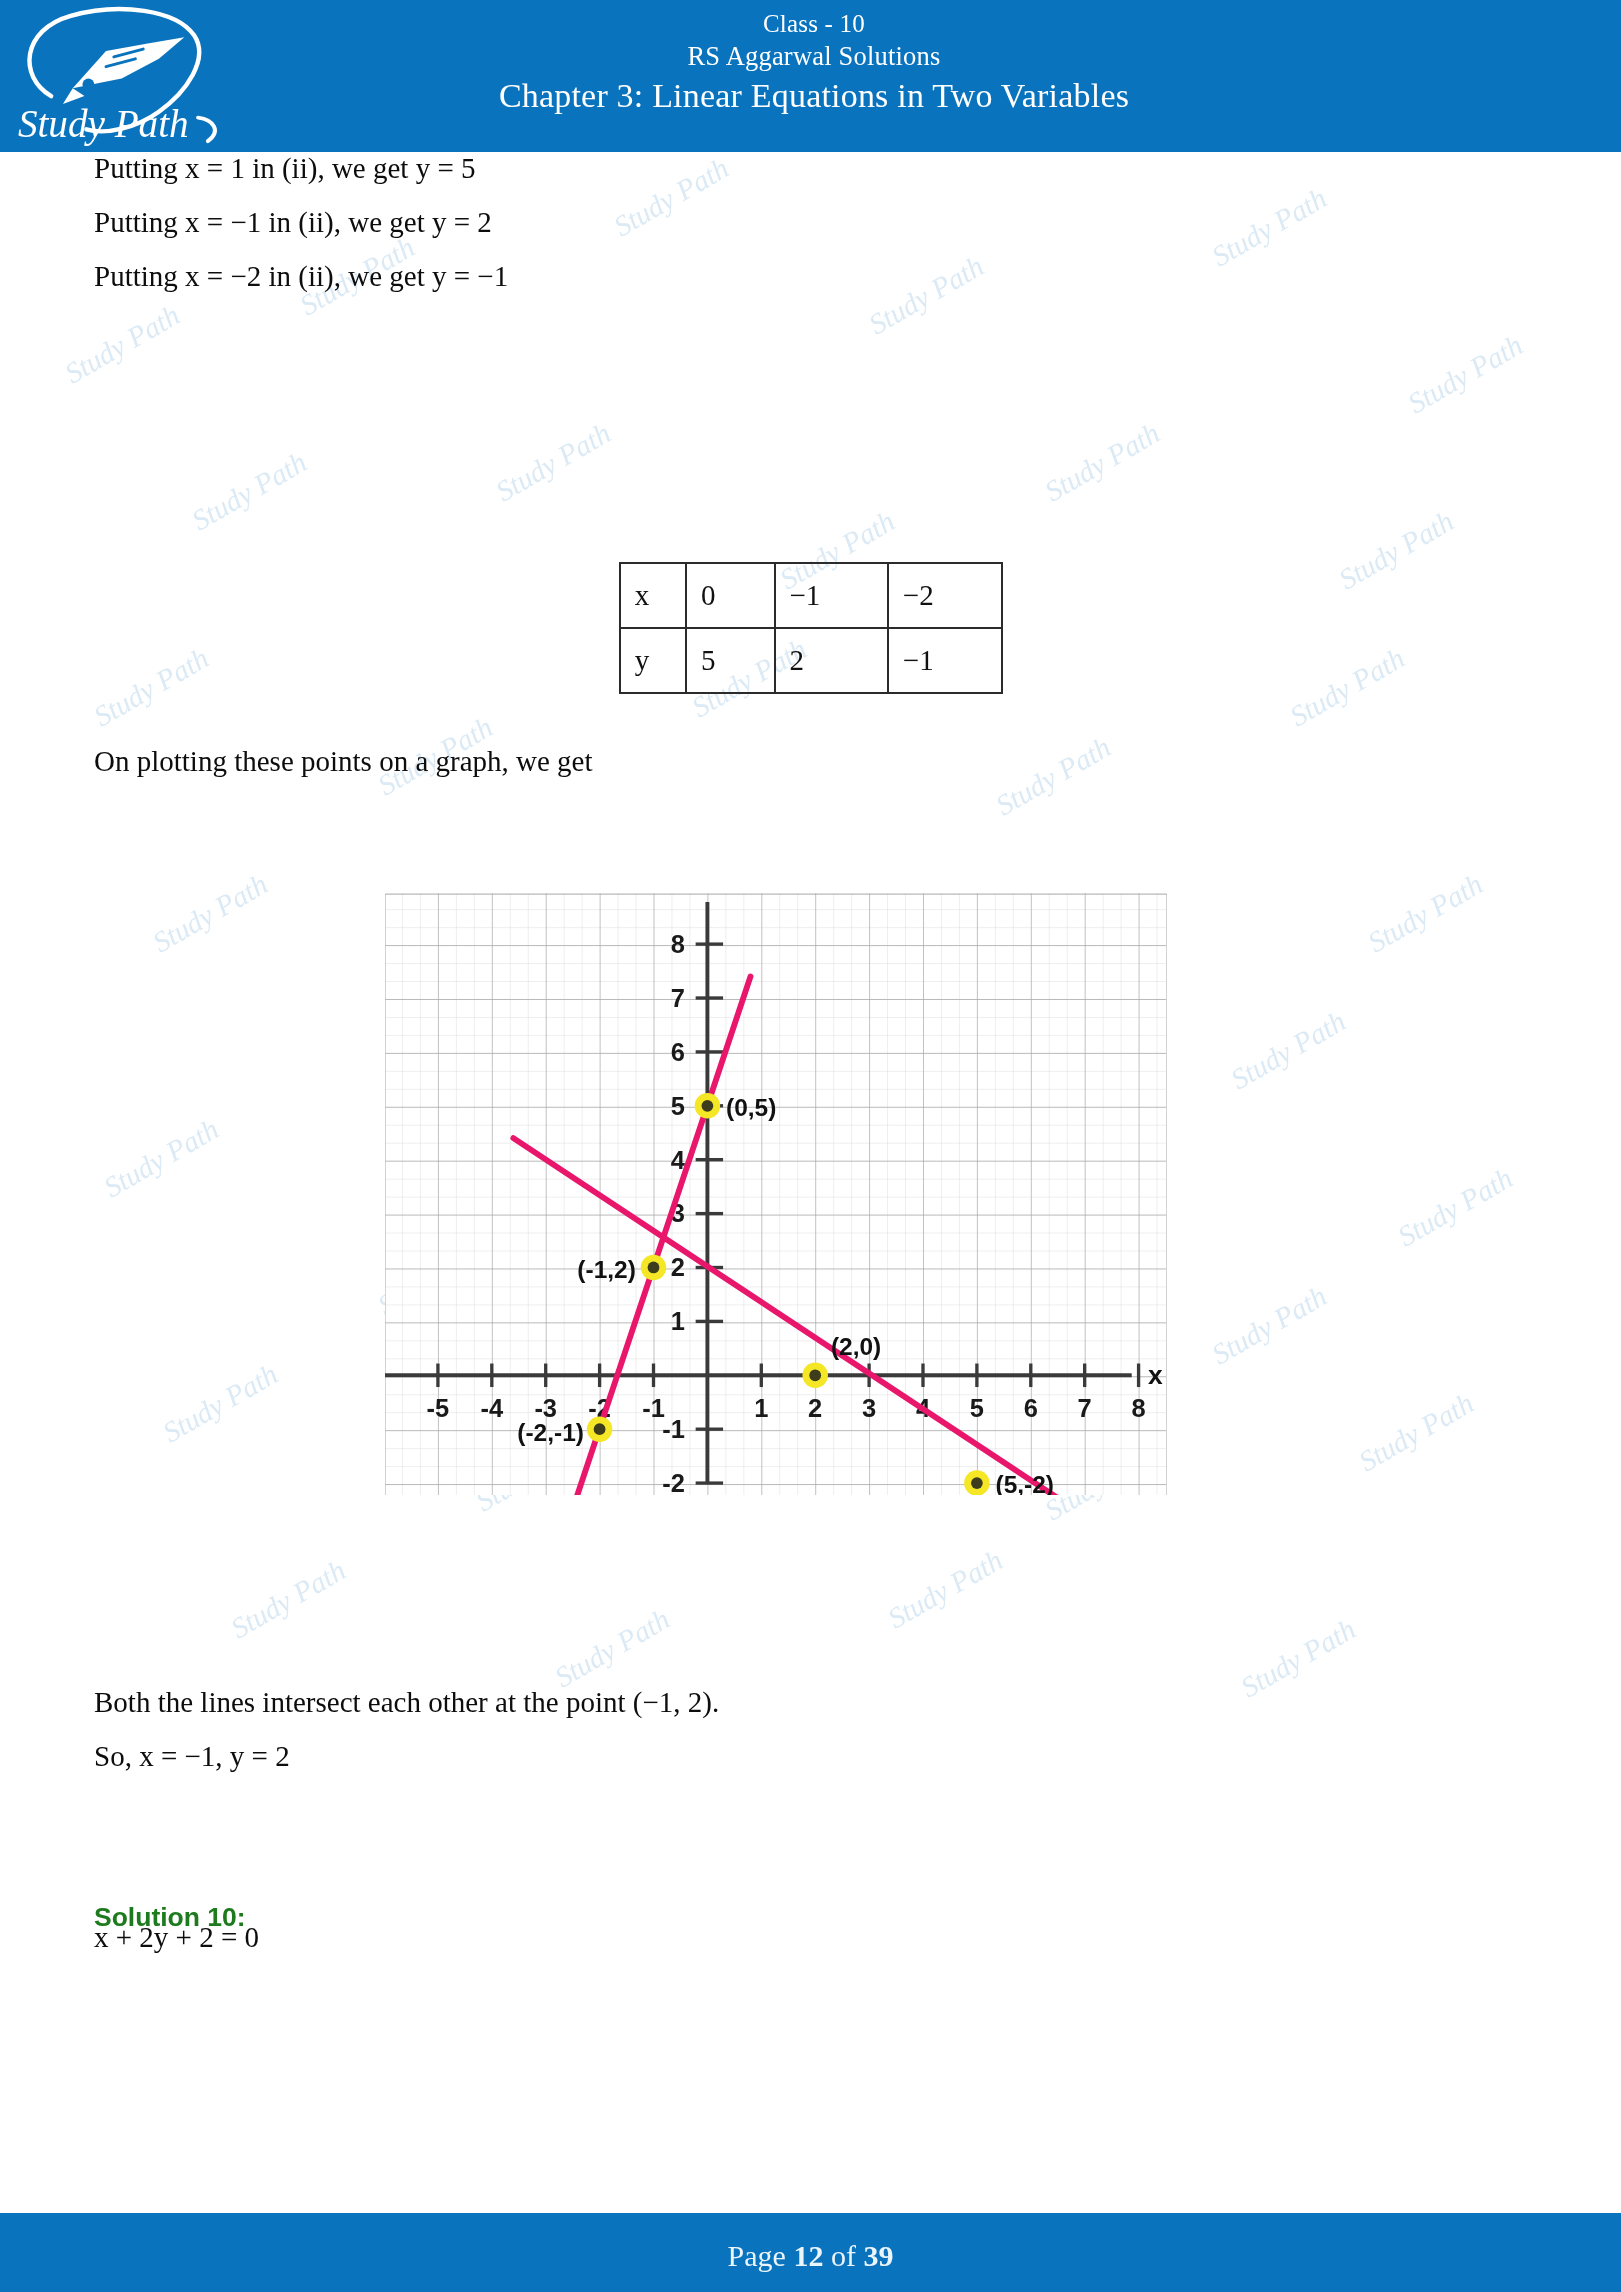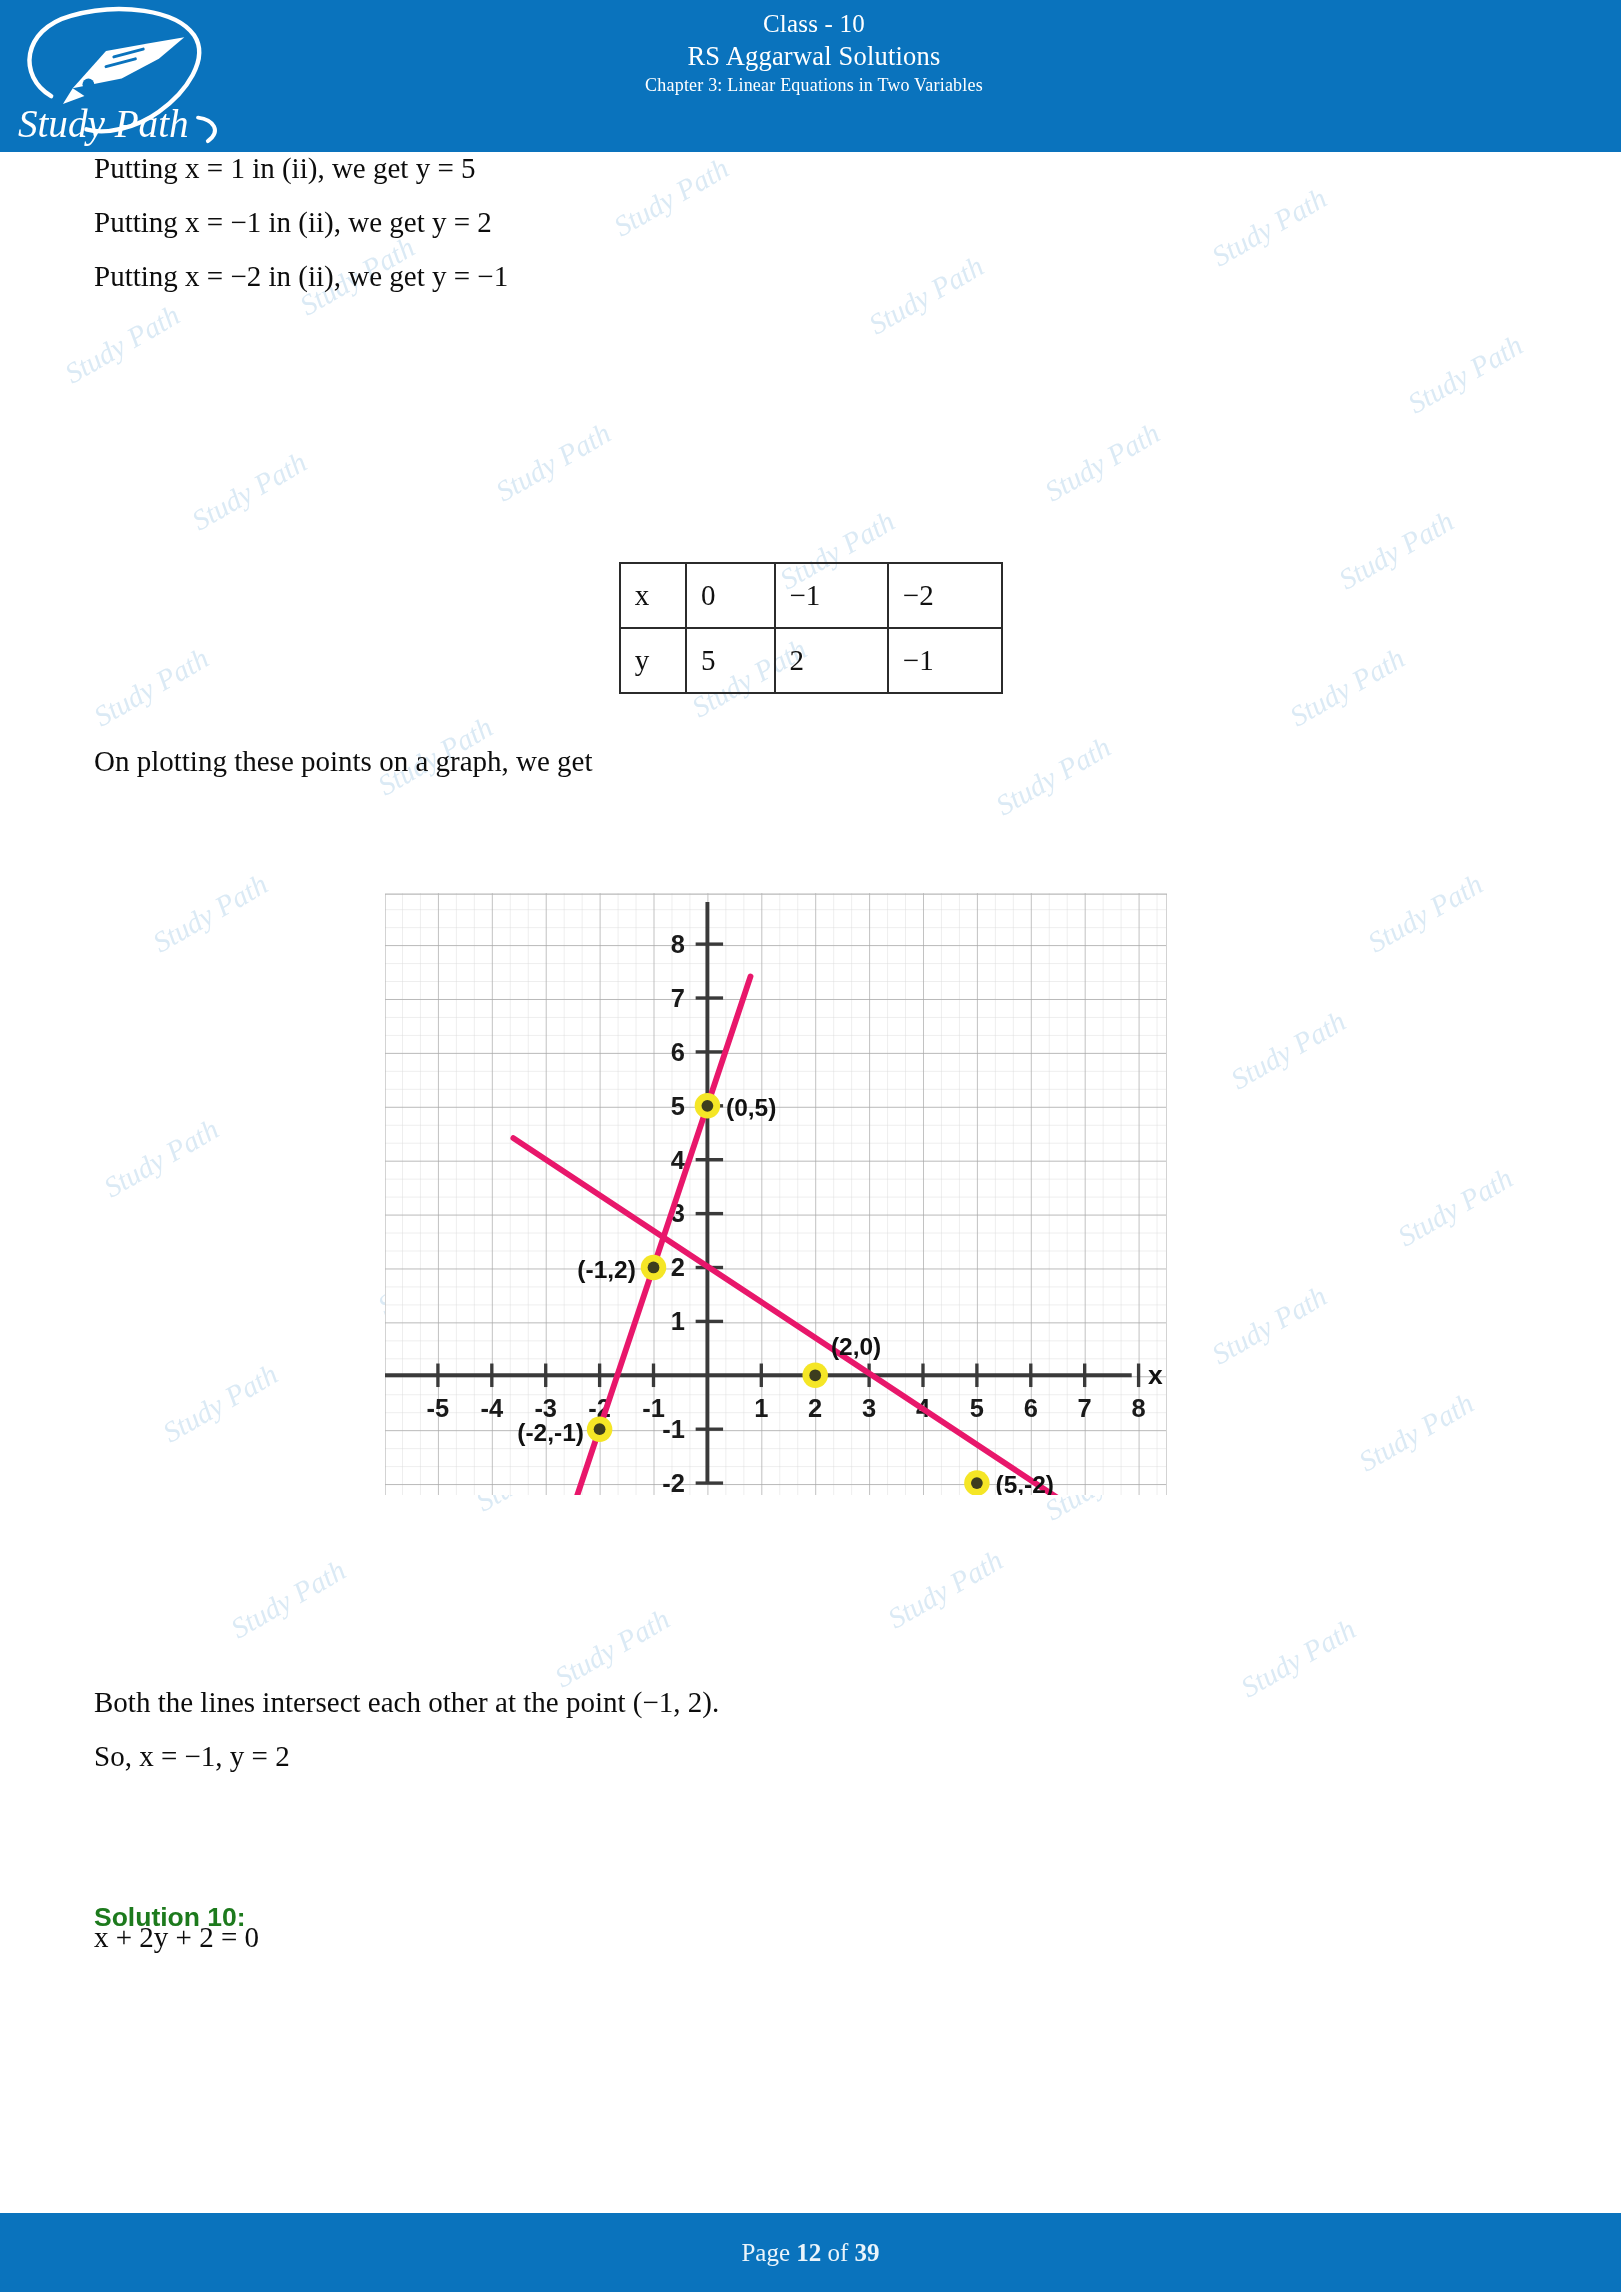--- a/index.html
+++ b/index.html
@@ -37,37 +37,37 @@
     line-height: 1.28;
   }
   .header-titles .ht {
     font-family: "Liberation Serif", serif;
     font-size: 25.5px;
     letter-spacing: 0.2px;
     white-space: nowrap;
   }
   .header-titles .ht1 { font-size: 25px; font-family: Liberation Serif, serif; }
   .header-titles .ht2 { font-size: 26.5px; }
-  .header-titles .ht3 { font-size: 18px; }
+  .header-titles .ht3 { font-size: 34px; }
 
   
   .footer {
     position: absolute;
     left: 0; bottom: 0;
     width: 1621px;
     height: 80px;
     background: #0a73bd;
     color: #eaf4fb;
   }
   .footer-text {
     position: absolute;
     left: 0; top: 25.5px;
     width: 1621px;
     text-align: center;
-    font-size: 25px;
+    font-size: 30px;
     font-family: "Liberation Serif", serif;
   }
   .footer-text b { font-weight: 700; }
 
   
   .content {
     position: absolute;
     left: 0; top: 152px;
     width: 1617px;
     height: 2060px;

